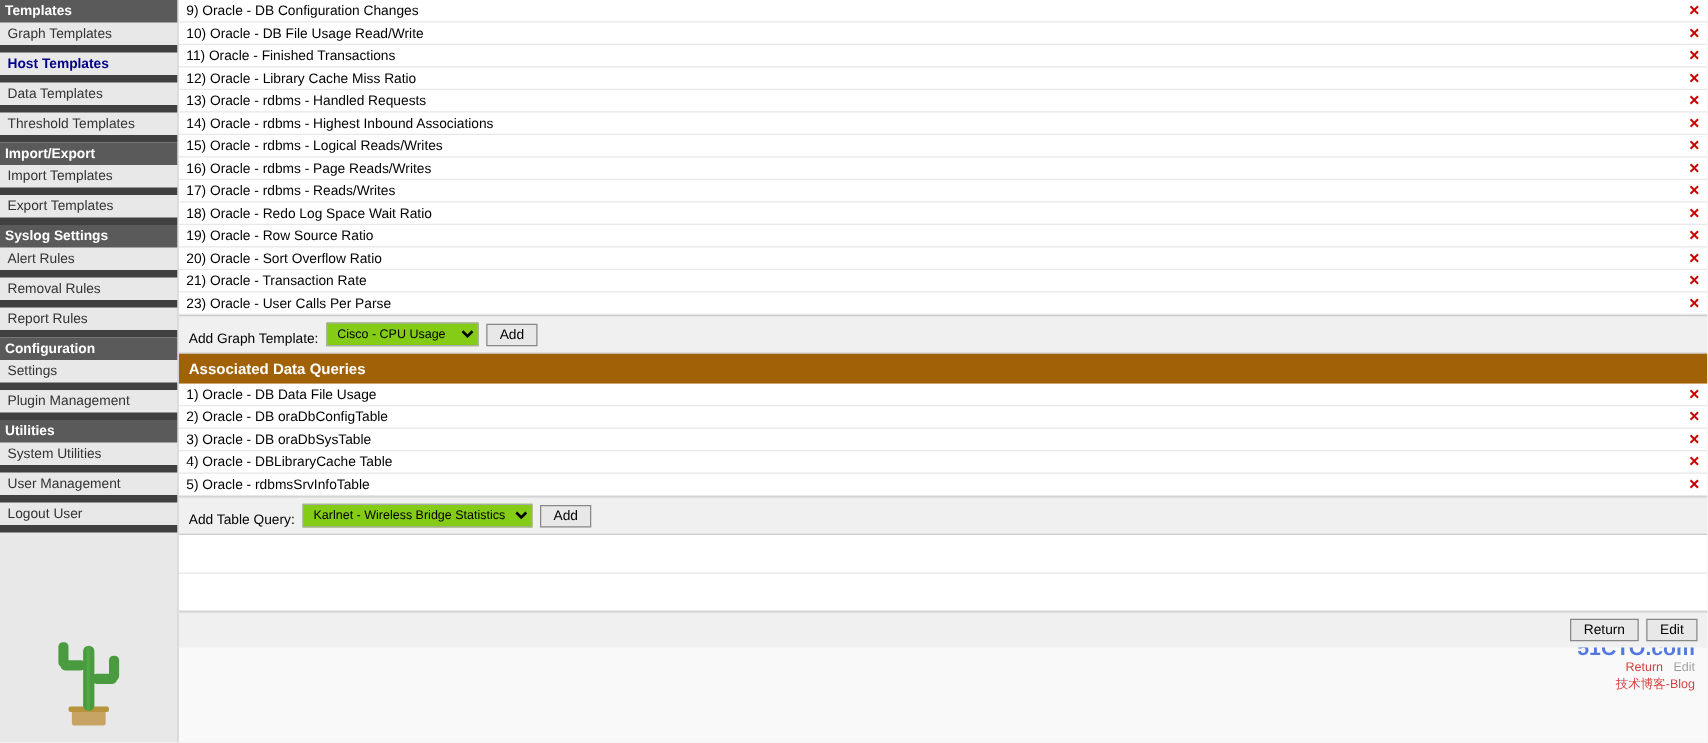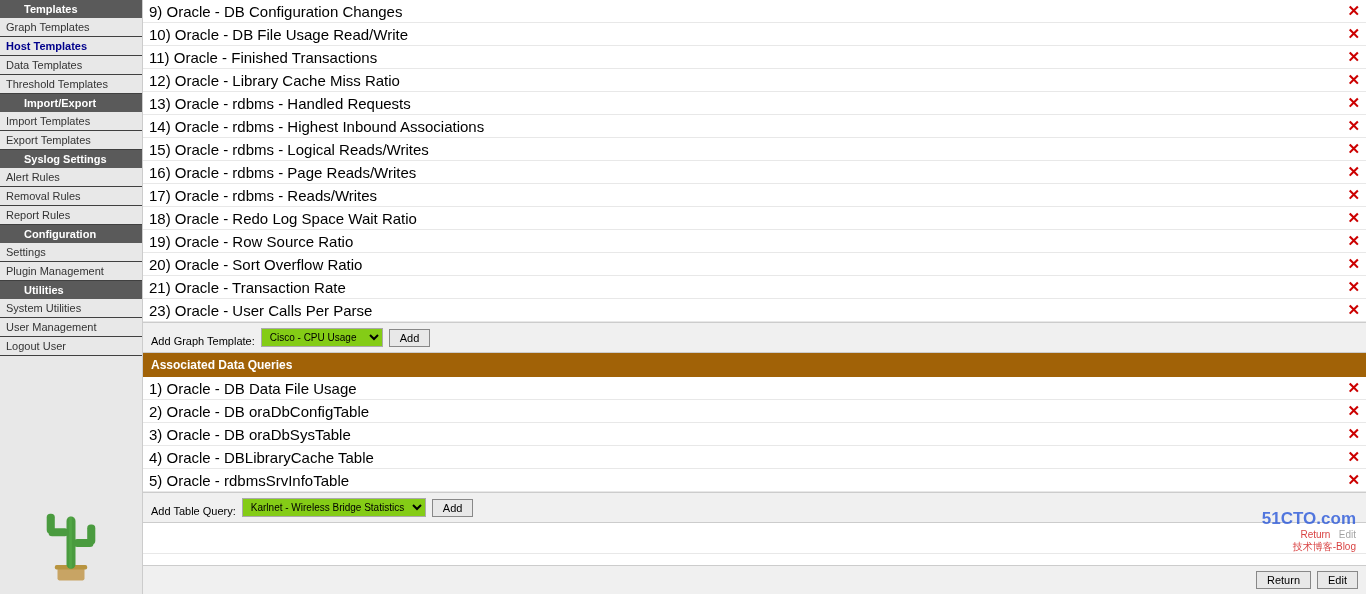--- a/index.html
+++ b/index.html
@@ -11,30 +11,30 @@
       min-width: 143px;
       background: #e8e8e8;
       border-right: 1px solid #ccc;
       overflow-y: auto;
       display: flex;
       flex-direction: column;
     }
     .sidebar-section-header {
       background: #5a5a5a;
       color: #fff;
-      padding: 3px 24px;
+      padding: 3px 4px;
       font-size: 11px;
       font-weight: bold;
     }
     .sidebar-item {
       padding: 3px 6px;
       color: #333;
       cursor: pointer;
       font-size: 11px;
-      border-bottom: 1px solid #404040;
+      border-bottom: 6px solid #404040;
     }
     .sidebar-item.active {
       font-weight: bold;
       color: #00008b;
     }
     .sidebar-logo {
       margin-top: auto;
       padding: 10px;
       display: flex;
       justify-content: center;
@@ -50,21 +50,21 @@
     }
 
     .content-table {
       width: 100%;
       border-collapse: collapse;
     }
     .content-table td {
       padding: 2px 6px;
       border-bottom: 1px solid #e8e8e8;
       background: #fff;
-      font-size: 15px;
+      font-size: 11px;
     }
     .delete-x {
       color: #cc0000;
       font-weight: bold;
       text-align: right;
       width: 20px;
       cursor: pointer;
     }
 
     .add-row {

